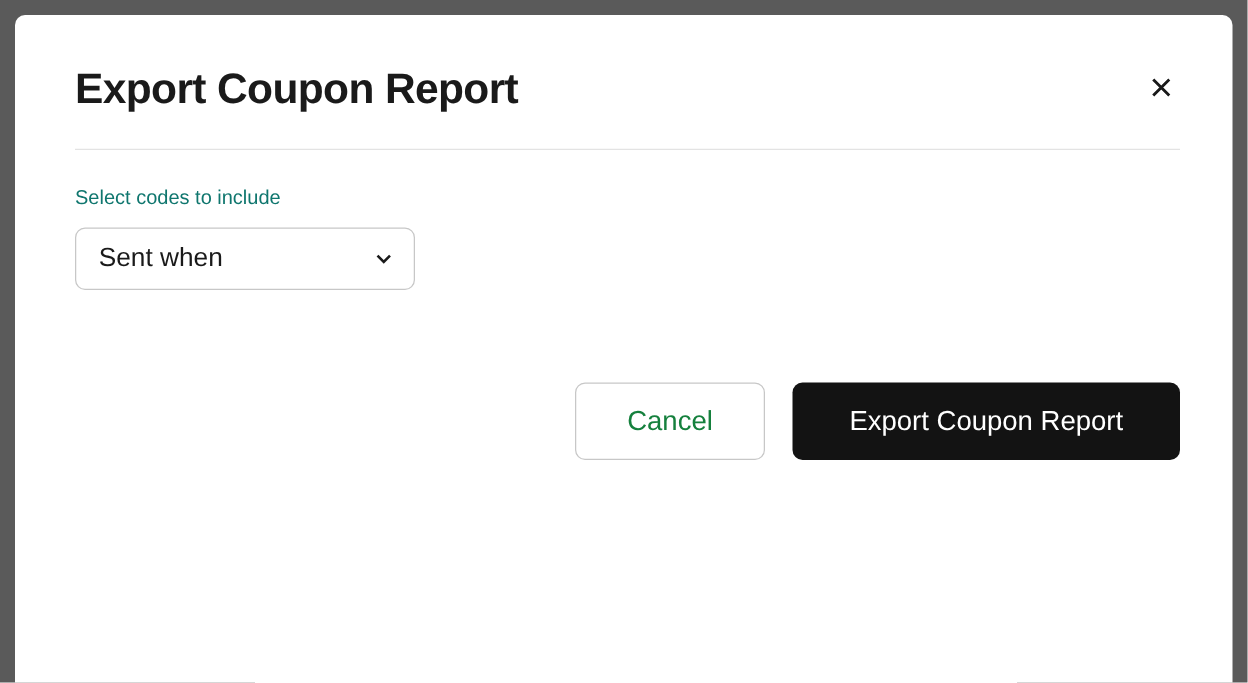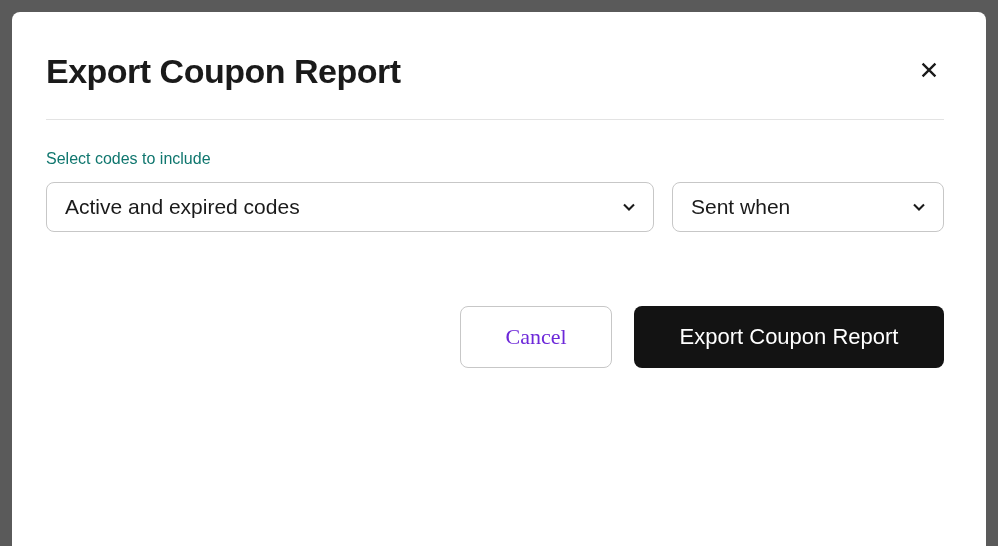--- a/index.html
+++ b/index.html
@@ -16,21 +16,21 @@
       position: relative;
     }
     .modal {
       position: absolute;
       top: 12px;
       left: 12px;
       right: 12px;
       bottom: 0;
       background: #ffffff;
       border-radius: 8px 8px 0 0;
-      padding: 40px 42px 42px 34px;
+      padding: 40px 42px 42px 48px;
       display: flex;
       flex-direction: column;
     }
     .modal-header {
       display: flex;
       justify-content: space-between;
       align-items: center;
       padding-bottom: 28px;
       border-bottom: 1px solid #e3e3e3;
       margin-bottom: 30px;
@@ -120,23 +120,22 @@
       font-weight: 500;
       cursor: pointer;
       padding: 0 28px;
       display: flex;
       align-items: center;
       justify-content: center;
     }
     .btn-secondary {
       background: #fff;
       border: 1.5px solid #c7c7c7;
-      color: #6d28d9;
+      color: #15803d;
       min-width: 152px;
-      font-family: Liberation Serif, serif;
     }
     .btn-primary {
       background: #131313;
       border: none;
       color: #fff;
       min-width: 310px;
     }
   </style>
 </head>
 <body>
@@ -150,28 +149,20 @@
             <path d="M5 5 L19 19 M19 5 L5 19"></path>
           </svg>
       </span>
     </button>
   </div>
 
 
   <div class="select-label">Select codes to include</div>
 
   <div class="selects-row">
-    <div class="select select-wide">
-      <span class="select-text">Active and expired codes</span>
-      <span class="chevron">
-        <svg viewBox="0 0 24 24">
-            <path d="M6 9 L12 15 L18 9"></path>
-          </svg>
-      </span>
-    </div>
     <div class="select select-narrow">
       <span class="select-text">Sent when</span>
       <span class="chevron">
         <svg viewBox="0 0 24 24">
             <path d="M6 9 L12 15 L18 9"></path>
           </svg>
       </span>
     </div>
   </div>
 

